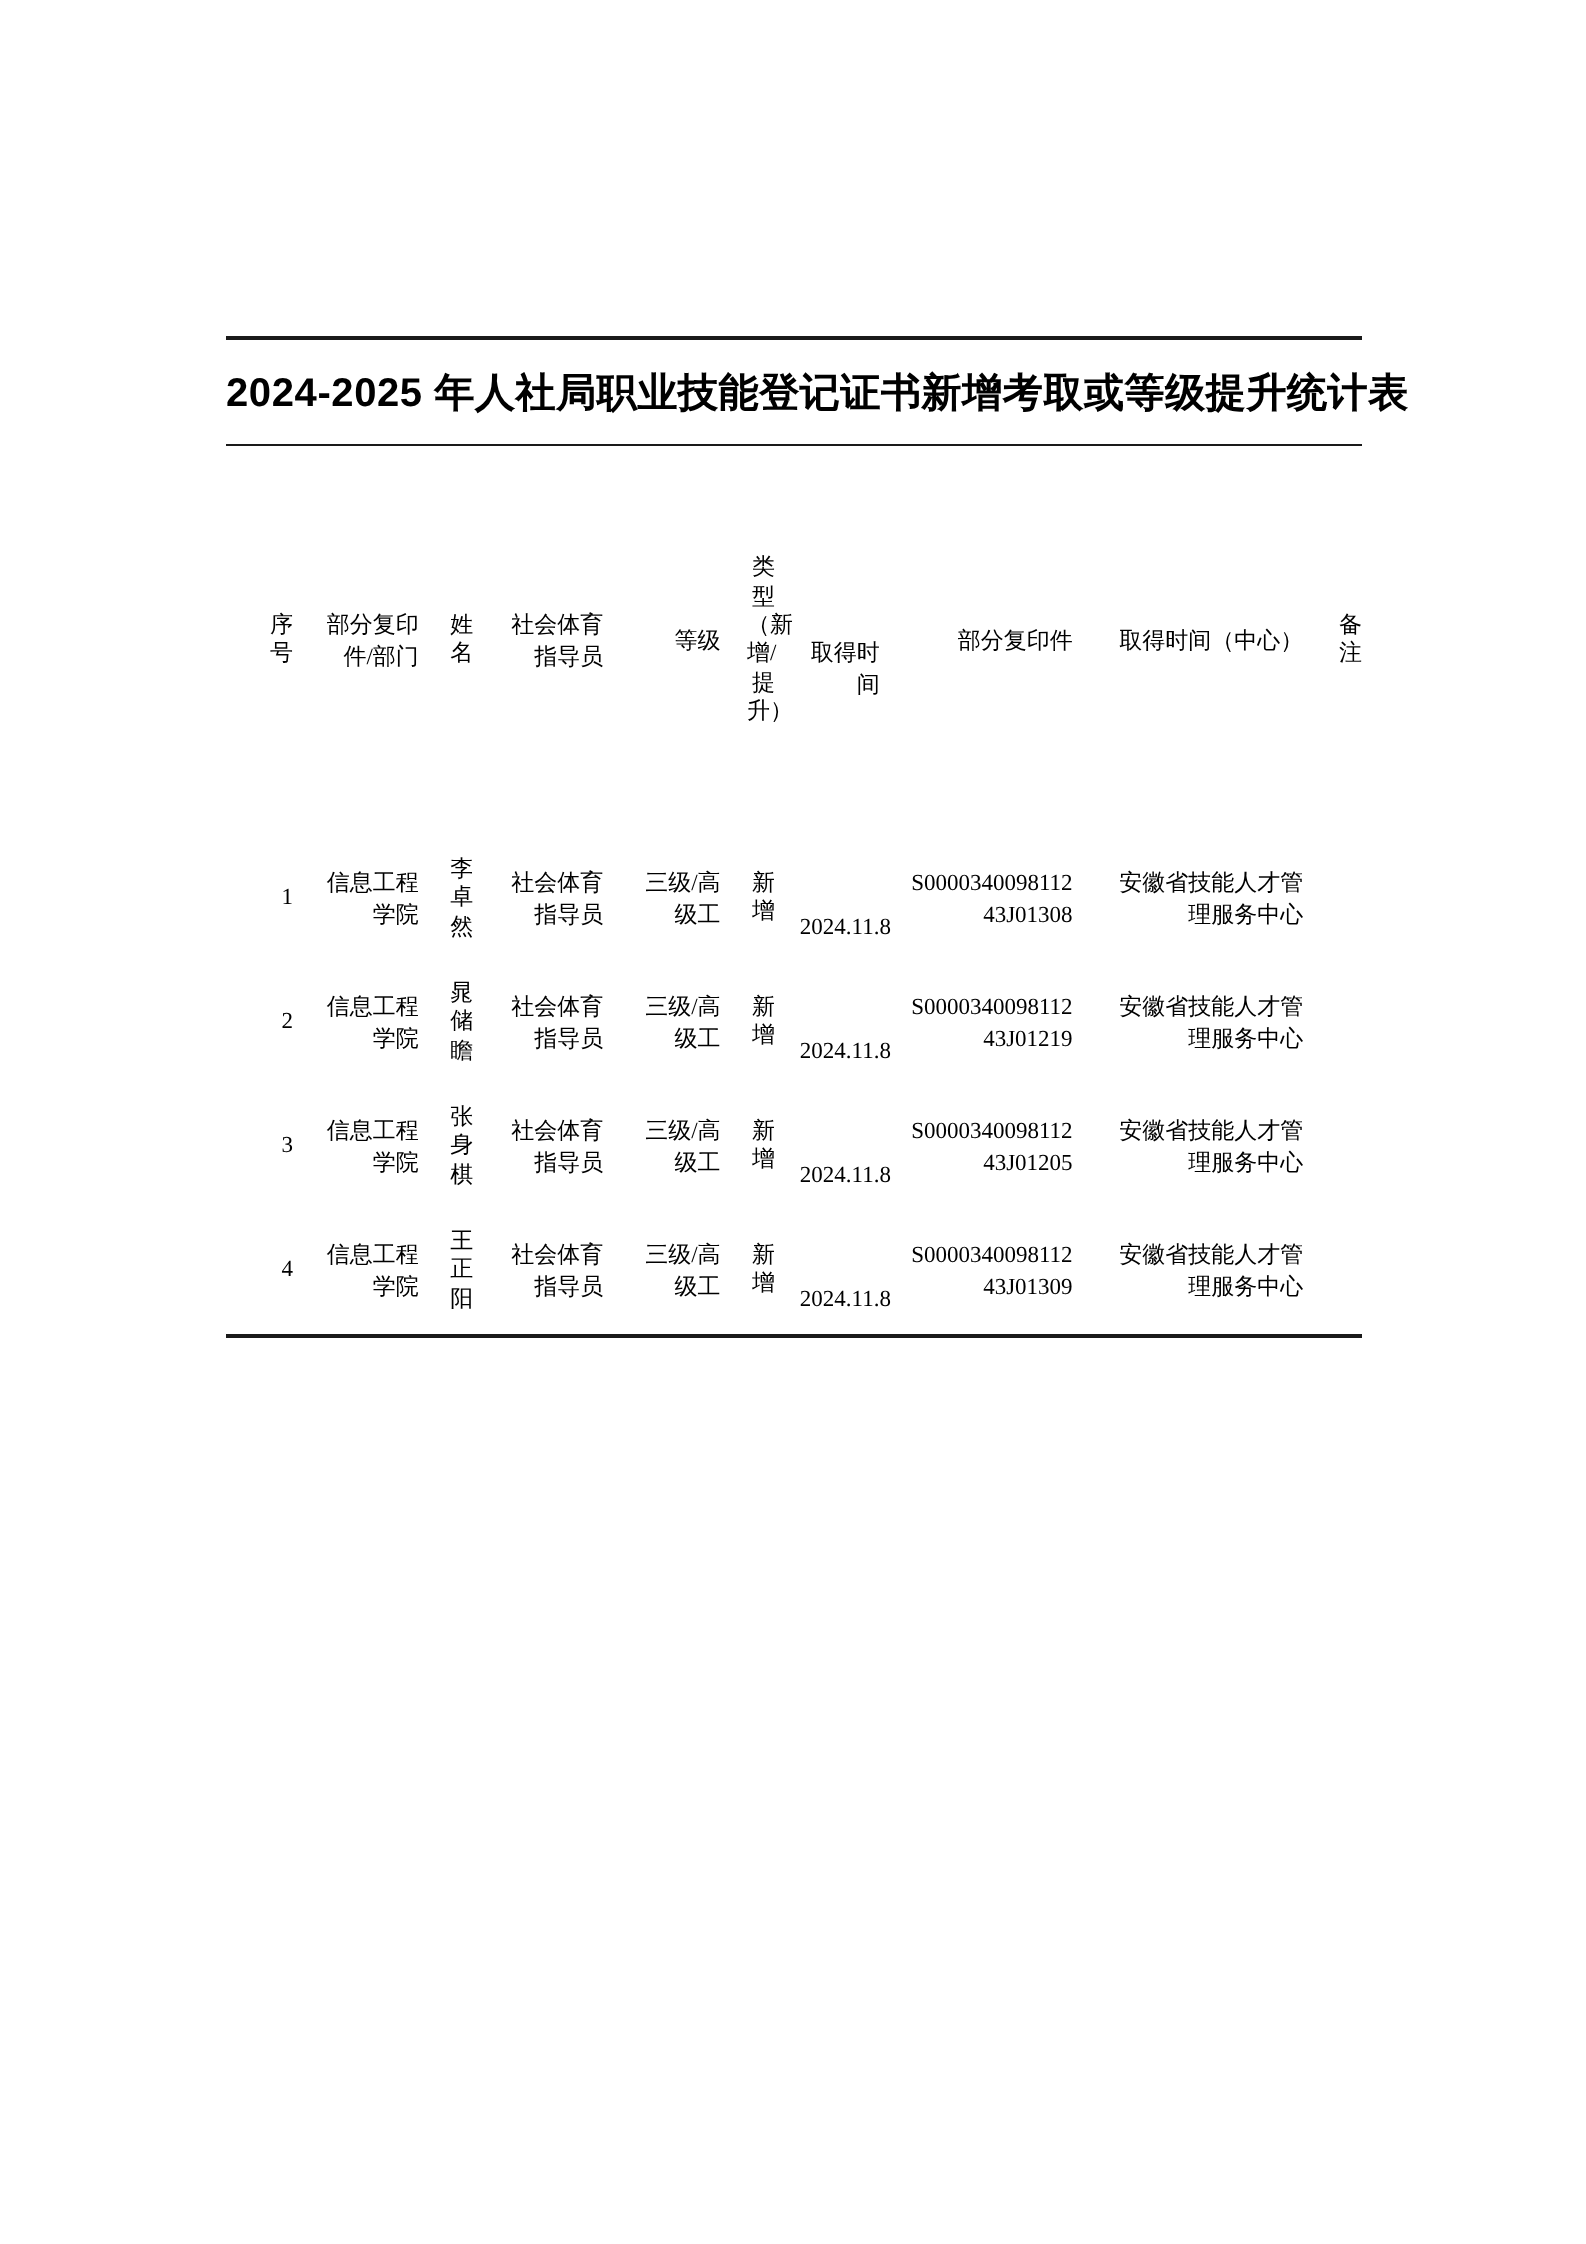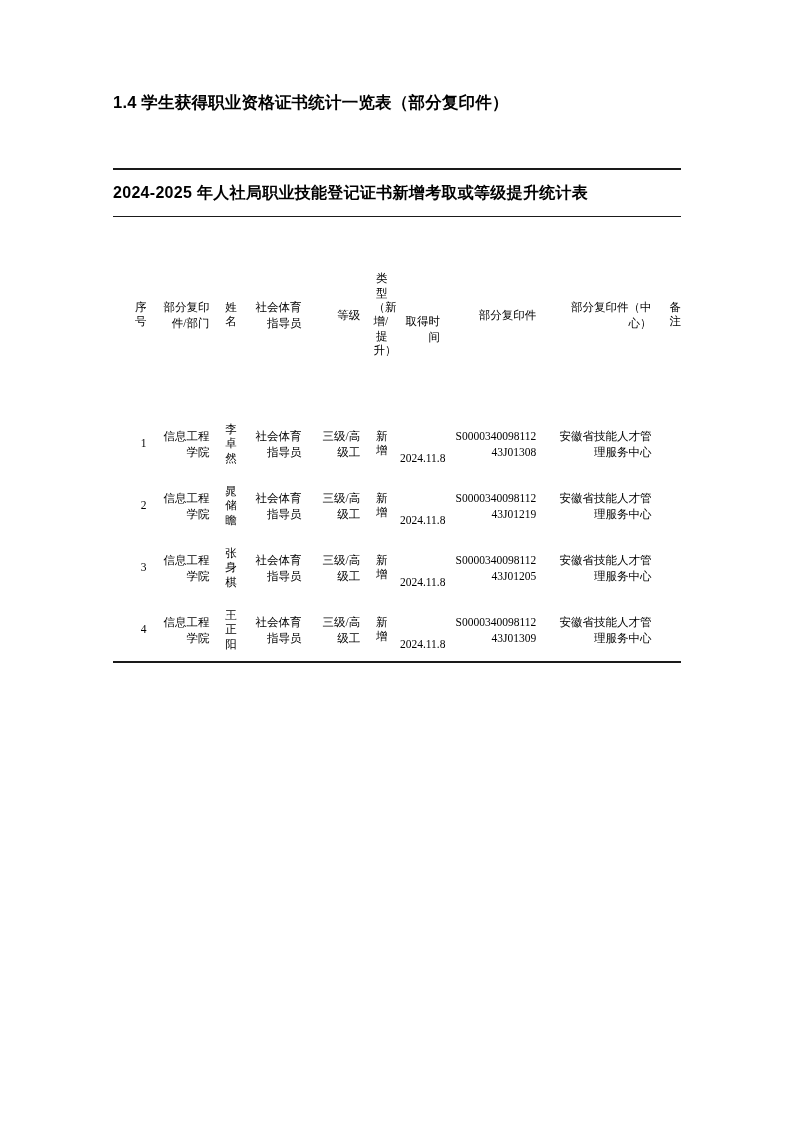--- a/index.html
+++ b/index.html
@@ -44,23 +44,24 @@
   }
   .rule-mid {
     border-top: 1.1px solid #1a1a1a;
     width: 568px;
   }
   .rule-bottom {
     border-top: 2.2px solid #1a1a1a;
     width: 568px;
   }
   .table-title {
+    text-align: center;
     font-family: "Liberation Sans", "DejaVu Sans", sans-serif;
     font-weight: bold;
-    font-size: 16px;
+    font-size: 20px;
     padding: 13px 0 12px 0;
     letter-spacing: 0.3px;
     white-space: nowrap;
   }
   table.cert {
     border-collapse: collapse;
     width: 568px;
     table-layout: fixed;
     font-size: 11.5px;
     font-family: "Liberation Serif", "DejaVu Serif", serif;
@@ -146,21 +147,20 @@
     text-align: center;
     font-size: 12px;
     font-family: "Liberation Serif", "DejaVu Serif", serif;
   }
 </style>
 </head>
 <body>
 
 <div class="page">
 
-  <div class="heading">1.4 学生获得职业资格证书统计一览表（部分复印件）</div>
 
   <div class="table-wrap">
     <div class="rule-top"></div>
     <div class="table-title">2024-2025 年人社局职业技能登记证书新增考取或等级提升统计表</div>
     <div class="rule-mid"></div>
 
     <table class="cert">
       <colgroup>
         <col class="col-seq">
         <col class="col-dept">
@@ -176,21 +176,21 @@
       <thead>
         <tr>
           <th><span class="wrap-remark">序号</span></th>
           <th><span class="wrap-dept">部分复印件/部门</span></th>
           <th><span class="wrap-name">姓名</span></th>
           <th><span class="wrap-job">社会体育指导员</span></th>
           <th><span class="wrap-level">等级</span></th>
           <th><span class="wrap-type">类型（新增/提升）</span></th>
           <th><span class="wrap-time">取得时间</span></th>
           <th><span class="wrap-cert">部分复印件</span></th>
-          <th><span class="wrap-org">部分复印件（中心）</span></th>
+          <th><span class="wrap-org">取得时间（中心）</span></th>
           <th><span class="wrap-remark">备注</span></th>
         </tr>
       </thead>
       <tbody>
         <tr>
           <td>1</td>
           <td><span class="wrap-dept">信息工程学院</span></td>
           <td><span class="wrap-name">李卓然</span></td>
           <td><span class="wrap-job">社会体育指导员</span></td>
           <td><span class="wrap-level">三级/高级工</span></td>

